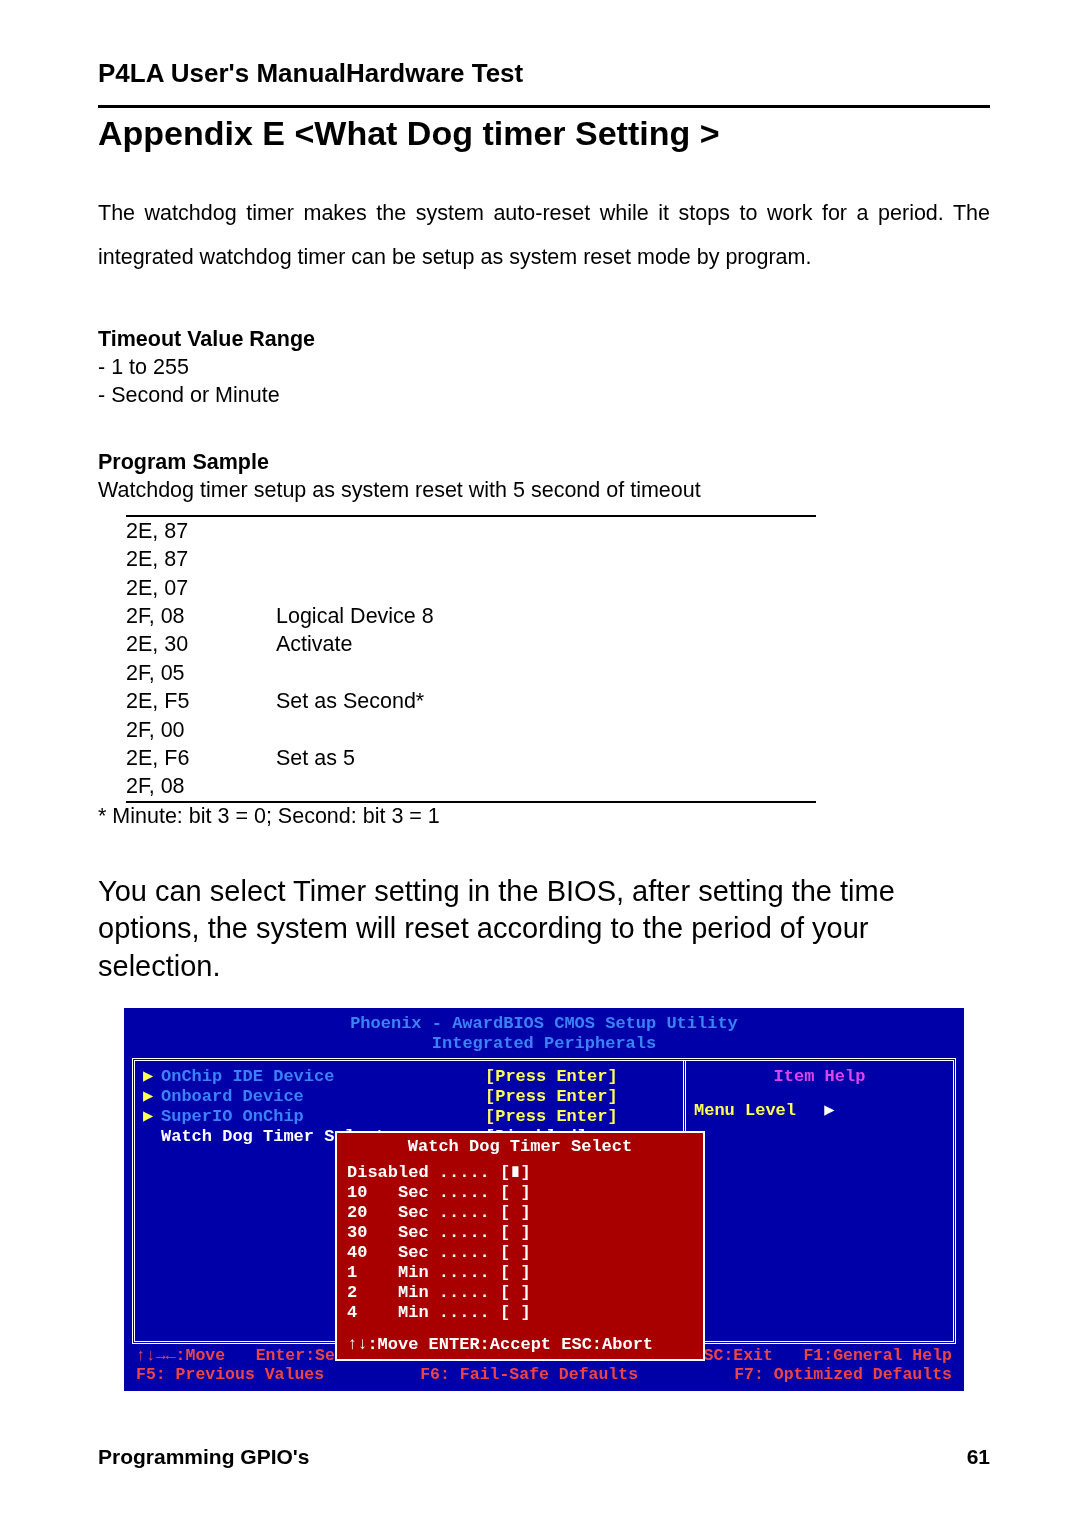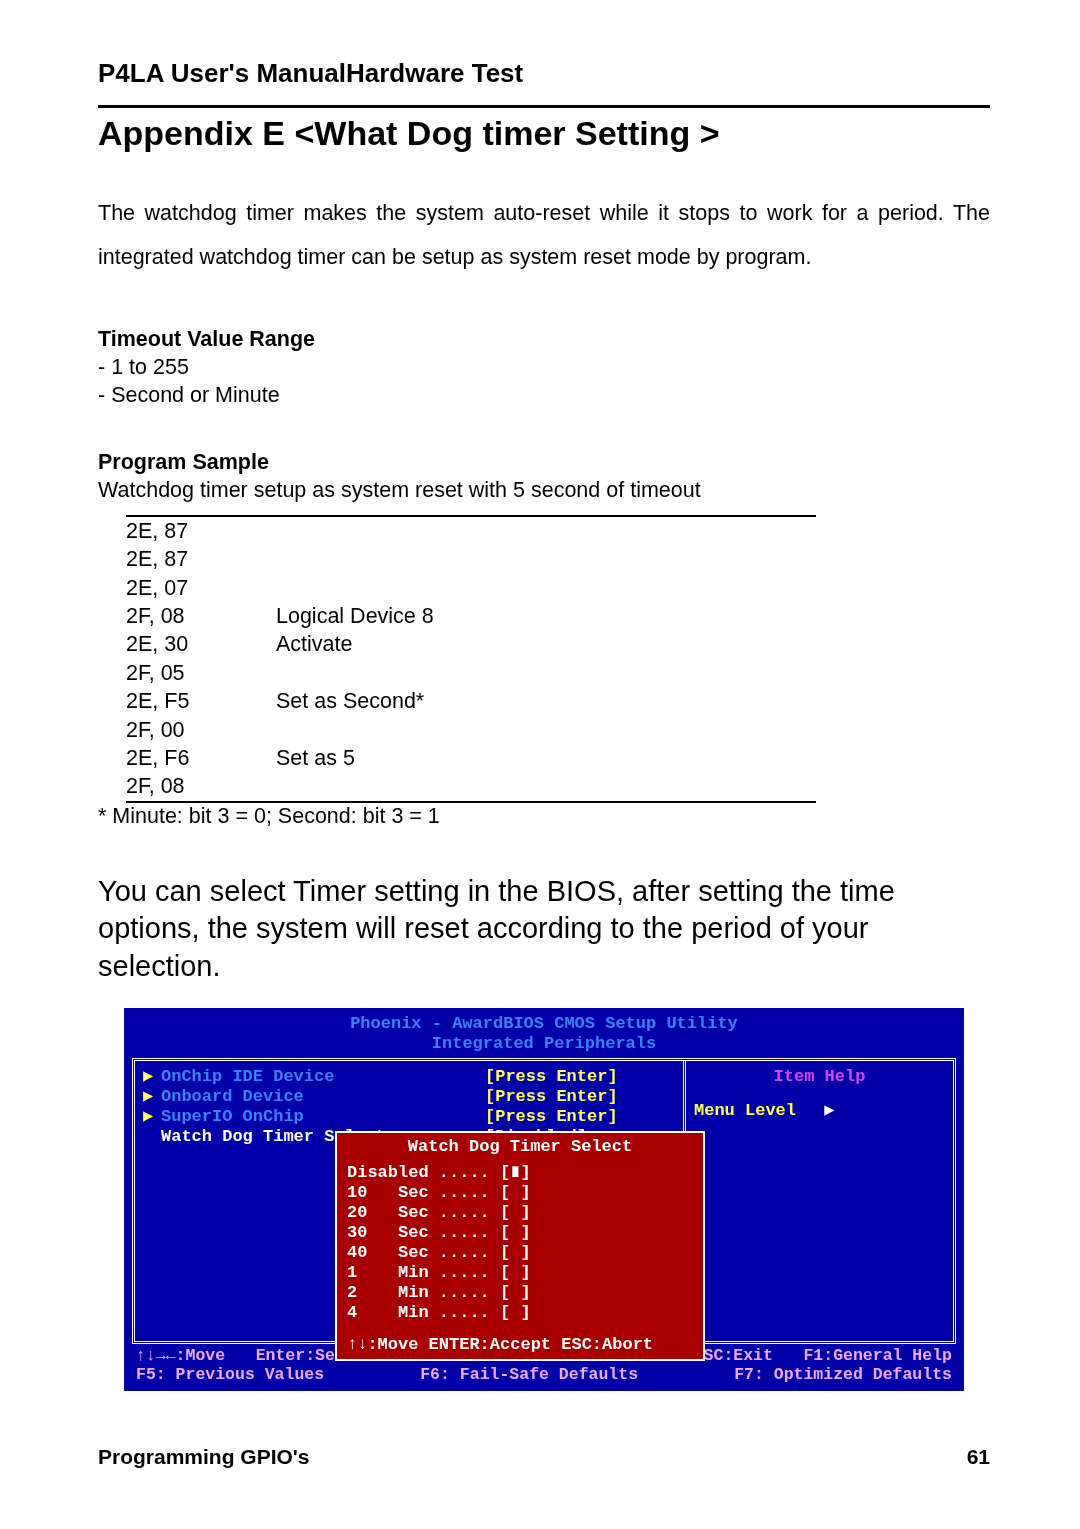--- a/index.html
+++ b/index.html
@@ -115,21 +115,21 @@
     border: 2px solid #fff;
     z-index: 5;
   }
   .popup-title { text-align: center; margin-bottom: 6px; }
   .popup-row { white-space: pre; }
   .popup-foot { margin-top: 12px; }
 
   .bios-footer {
     display: flex;
     justify-content: space-between;
-    color: #f0abfc;
+    color: #ef4444;
     padding: 2px 4px 0 4px;
     flex-wrap: wrap;
     font-size: 16.5px;
   }
   .bios-footer .seg { white-space: nowrap; }
 
   .page-footer {
     position: absolute;
     bottom: 60px;
     left: 98px;

